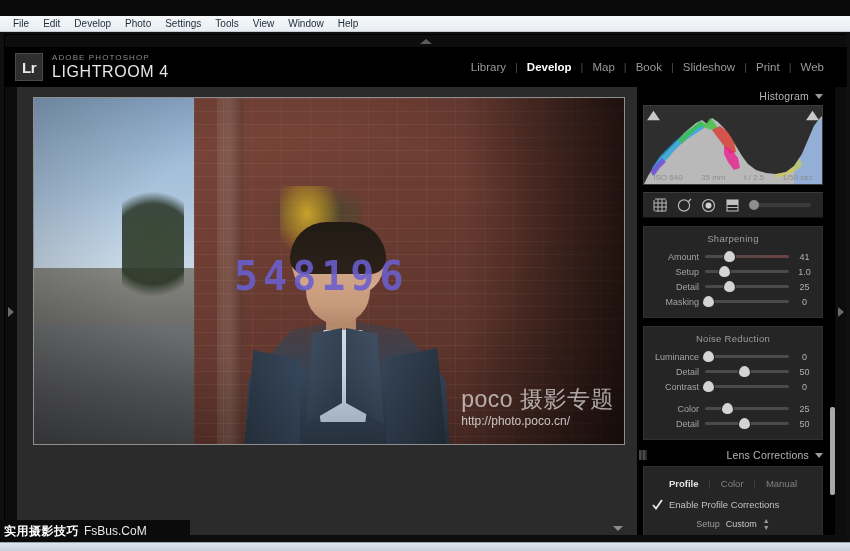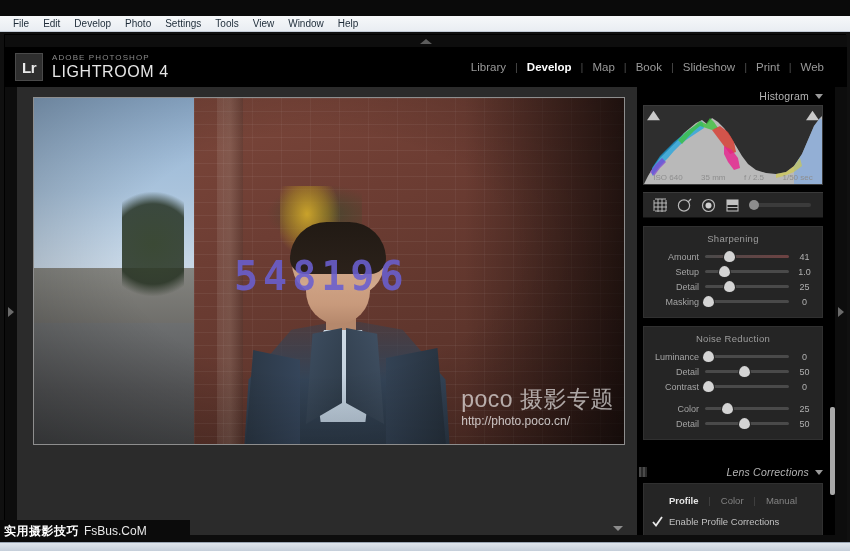--- a/index.html
+++ b/index.html
@@ -597,21 +597,21 @@
               </div>
               <div class="srow">
                 <div class="slabel">Detail</div>
                 <div class="strack">
                     <div class="sknob" style="left:46%"></div>
                   </div>
                 <div class="sval">50</div>
               </div>
             </div>
 
-            <div class="pnl-header" style="margin-top:23px;font-style:italic;">
+            <div class="pnl-header" style="margin-top:6px;">
               <span class="pnl-switch"></span>
               <span class="pnl-title">Lens Corrections</span>
               <span class="pnl-caret"></span>
             </div>
 
             <div class="section" style="margin-top:2px;">
               <div class="lenstabs">
                 <div class="ltab active">Profile</div>
                 <span class="ltab-sep">|</span>
                 <div class="ltab">Color</div>

